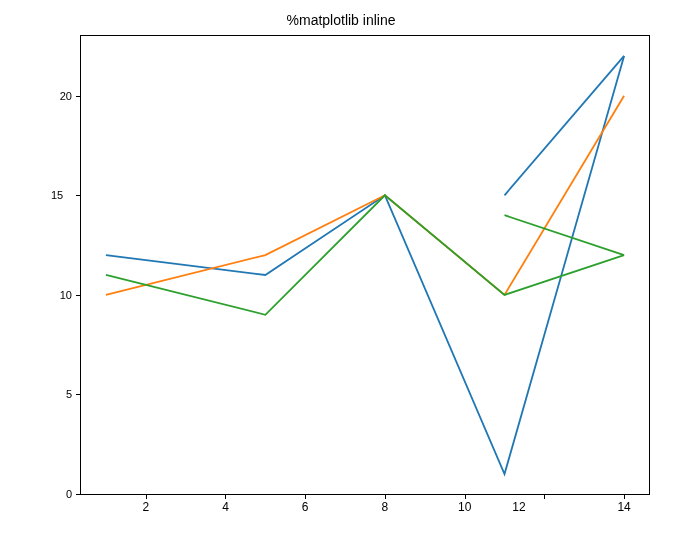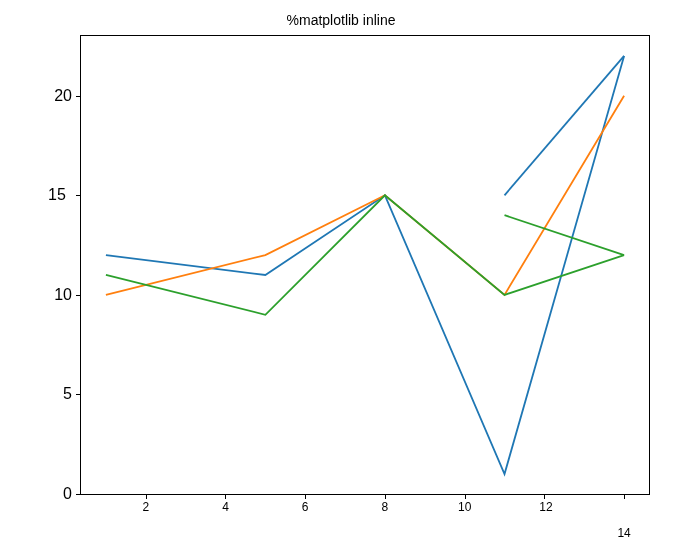--- a/index.html
+++ b/index.html
@@ -30,21 +30,21 @@
       left: 80px;
       top: 35px;
       width: 570px;
       height: 460px;
       border: 1px solid #000;
       background: #fff;
     }
     .y-tick-label {
       position: absolute;
       right: 610px;
-      font-size: 16px;
+      font-size: 11px;
       color: #000;
       text-align: right;
       width: 30px;
       transform: translateY(-50%);
     }
     .x-tick-label {
       position: absolute;
       top: 500px;
       font-size: 12px;
       color: #000;
@@ -105,18 +105,18 @@
       <div class="x-tick-label" style="left: 145.769px;">2</div>
       <div class="tick-mark-x" style="left: 145.769px;"></div>
       <div class="x-tick-label" style="left: 225.49px;">4</div>
       <div class="tick-mark-x" style="left: 225.49px;"></div>
       <div class="x-tick-label" style="left: 305.21px;">6</div>
       <div class="tick-mark-x" style="left: 305.21px;"></div>
       <div class="x-tick-label" style="left: 384.93px;">8</div>
       <div class="tick-mark-x" style="left: 384.93px;"></div>
       <div class="x-tick-label" style="left: 464.65px;">10</div>
       <div class="tick-mark-x" style="left: 464.65px;"></div>
-      <div class="x-tick-label" style="left: 546px;">12</div>
+      <div class="x-tick-label" style="left: 519px;">12</div>
       <div class="tick-mark-x" style="left: 544.371px;"></div>
-      <div class="x-tick-label" style="left: 624.091px; margin-top: 26px;">14</div>
+      <div class="x-tick-label" style="left: 624.091px;">14</div>
       <div class="tick-mark-x" style="left: 624.091px;"></div>
     </div>
 </div>
 
 </body></html>

